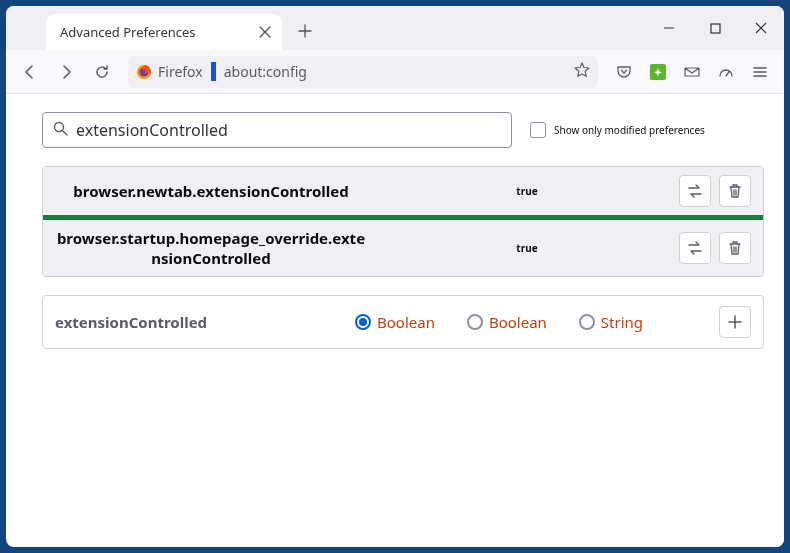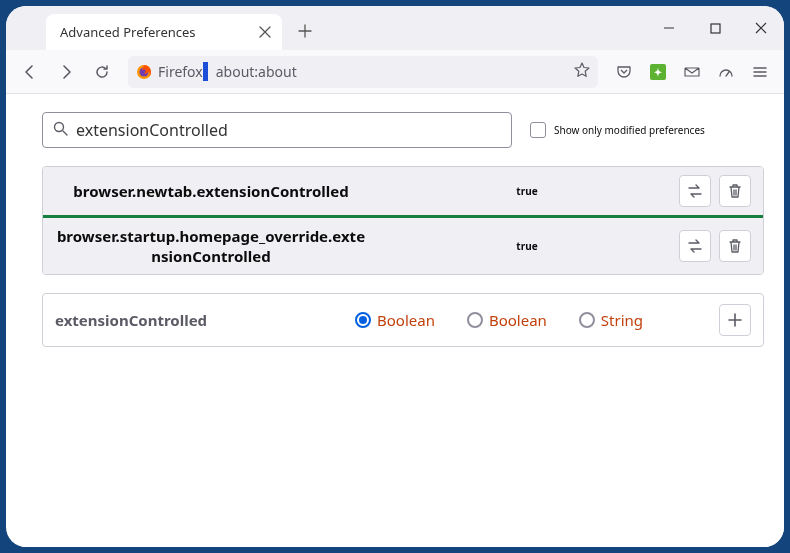--- a/index.html
+++ b/index.html
@@ -1,48 +1,48 @@
 <!DOCTYPE html>
 <html><head>
 <meta charset="utf-8">
 <style>
   * { box-sizing: border-box; margin: 0; padding: 0; font-family: system-ui, -apple-system, Segoe UI, sans-serif; }
   body { background: #13447b; padding: 6px; }
-  .window { background: #fff; border-radius: 20px; width: 778px; height: 541px; overflow: hidden; display: flex; flex-direction: column; }
+  .window { background: #fff; border-radius: 8px; width: 778px; height: 541px; overflow: hidden; display: flex; flex-direction: column; }
   
   .titlebar { display: flex; align-items: center; height: 44px; background: #f0f0f4; }
   .tab { display: flex; align-items: center; background: #fff; border-radius: 8px 8px 0 0; height: 36px; margin-left: 40px; margin-top: 8px; padding: 0 8px 0 14px; width: 236px; font-size: 13px; color: #333; }
   .tab-title { flex: 1; }
   .tab-close { width: 18px; height: 18px; display: flex; align-items: center; justify-content: center; color: #555; cursor: pointer; }
   .newtab-btn { width: 30px; height: 30px; display: flex; align-items: center; justify-content: center; margin-left: 8px; margin-top: 6px; color: #555; cursor: pointer; border-radius: 4px; }
   .win-controls { margin-left: auto; display: flex; gap: 0; }
   .win-btn { width: 46px; height: 44px; display: flex; align-items: center; justify-content: center; color: #333; cursor: pointer; }
   
   .toolbar { display: flex; align-items: center; height: 44px; background: #f9f9fb; padding: 0 8px; gap: 4px; border-bottom: 1px solid #e0e0e6; }
   .nav-btn { width: 32px; height: 32px; display: flex; align-items: center; justify-content: center; border-radius: 4px; color: #5b5b66; cursor: pointer; }
   .addr-wrap { flex: 1; display: flex; align-items: center; background: #f0f0f4; border-radius: 6px; height: 32px; padding: 0 8px; margin: 0 6px; }
   .ff-logo { width: 16px; height: 16px; margin-right: 6px; }
-  .addr-ident { font-size: 14px; color: #5b5b66; border-right: 5px solid #1d4ed8; }
+  .addr-ident { font-size: 14px; color: #5b5b66; padding-right: 8px; border-right: 5px solid #1d4ed8; }
   .addr-url { font-size: 14px; color: #5b5b66; padding-left: 8px; flex: 1; }
   .addr-star { color: #5b5b66; }
   .tool-icons { display: flex; gap: 2px; align-items: center; }
   .tool-icon { width: 32px; height: 32px; display: flex; align-items: center; justify-content: center; color: #5b5b66; cursor: pointer; }
   .evernote { background: #5db232; width: 16px; height: 16px; border-radius: 2px; color: #fff; display: flex; align-items:center; justify-content:center; font-size:10px; font-weight:bold; }
   
   .content { flex: 1; padding: 18px 20px; background: #fff; overflow: auto; margin-left: 16px; }
   .search-row { display: flex; align-items: center; gap: 18px; margin-bottom: 18px; }
   .search-box { flex: 0 0 470px; display: flex; align-items: center; height: 36px; border: 1px solid #8f8f9d; border-radius: 4px; padding: 0 10px; background: #fff; }
   .search-icon { color: #5b5b66; margin-right: 8px; }
   .search-input { border: none; outline: none; font-size: 16px; flex: 1; color: #333; background: transparent; }
   .check-wrap { display: flex; align-items: center; gap: 8px; font-size: 10px; color: #0c0c0d; }
   .checkbox { width: 16px; height: 16px; border: 1.5px solid #8f8f9d; border-radius: 3px; cursor: pointer; }
   
   .prefs-list { border: 1px solid #cfcfd8; border-radius: 4px; overflow: hidden; margin-bottom: 18px; }
   .pref-row { display: flex; align-items: center; padding: 8px 12px; background: #f0f0f4; color: #0c0c0d; text-align: center; }
-  .pref-row + .pref-row { border-top: 3px solid #15803d; }
+  .pref-row + .pref-row { border-top: 5px solid #15803d; }
   .pref-name { flex: 0 0 320px; font-size: 15px; font-weight: 700; word-break: break-word; padding-right: 8px; }
   .pref-value { flex: 1; font-size: 10px; font-weight: 700; }
   .pref-actions { display: flex; gap: 8px; }
   .action-btn { width: 32px; height: 32px; border: 1px solid #cfcfd8; border-radius: 4px; background: #fff; display: flex; align-items: center; justify-content: center; color: #5b5b66; cursor: pointer; }
   
   .new-row-wrap { border: 1px solid #cfcfd8; border-radius: 4px; }
   .new-row { display: flex; align-items: center; padding: 10px 12px; }
   .new-name { flex: 0 0 300px; font-size: 15px; font-weight: 700; color: #5b5b66; }
   .radio-group { flex: 1; display: flex; gap: 32px; align-items: center; }
   .radio-item { display: flex; align-items: center; gap: 6px; font-size: 15px; color: #c2410c; cursor: pointer; }
@@ -104,21 +104,21 @@
           <path d="M13 8a5 5 0 1 1-1.5-3.5M13 2v3h-3" stroke="currentColor" stroke-width="1.5" fill="none" stroke-linecap="round" stroke-linejoin="round"></path>
         </svg>
       </div>
     <div class="addr-wrap">
       <svg class="ff-logo" viewBox="0 0 16 16">
           <circle cx="8" cy="8" r="7" fill="#ff9400"></circle>
           <circle cx="8" cy="8" r="4.5" fill="#6e3db2"></circle>
           <path d="M8 1c4 0 7 3 7 7 0 2-1 4-2 5 1-2 1-4 0-6-1 2-3 3-5 3 1-1 2-3 1-5-1 1-2 1-3 1 1-2 1-3 2-5z" fill="#ff4f00"></path>
         </svg>
       <span class="addr-ident">Firefox</span>
-      <span class="addr-url">about:about</span>
+      <span class="addr-url">about:config</span>
       <span class="addr-star"><svg width="16" height="16" viewBox="0 0 16 16">
             <path d="M8 1l2 4.5 5 .5-3.8 3.3 1 5L8 12l-4.2 2.3 1-5L1 6l5-.5z" stroke="currentColor" stroke-width="1.2" fill="none" stroke-linejoin="round"></path>
           </svg></span>
     </div>
     <div class="tool-icons">
       <div class="tool-icon">
           <svg width="16" height="16" viewBox="0 0 16 16">
             <path d="M2 3h12v4a6 6 0 0 1-12 0V3z M5 6l3 3 3-3" stroke="currentColor" stroke-width="1.3" fill="none" stroke-linejoin="round"></path>
           </svg>
         </div>

